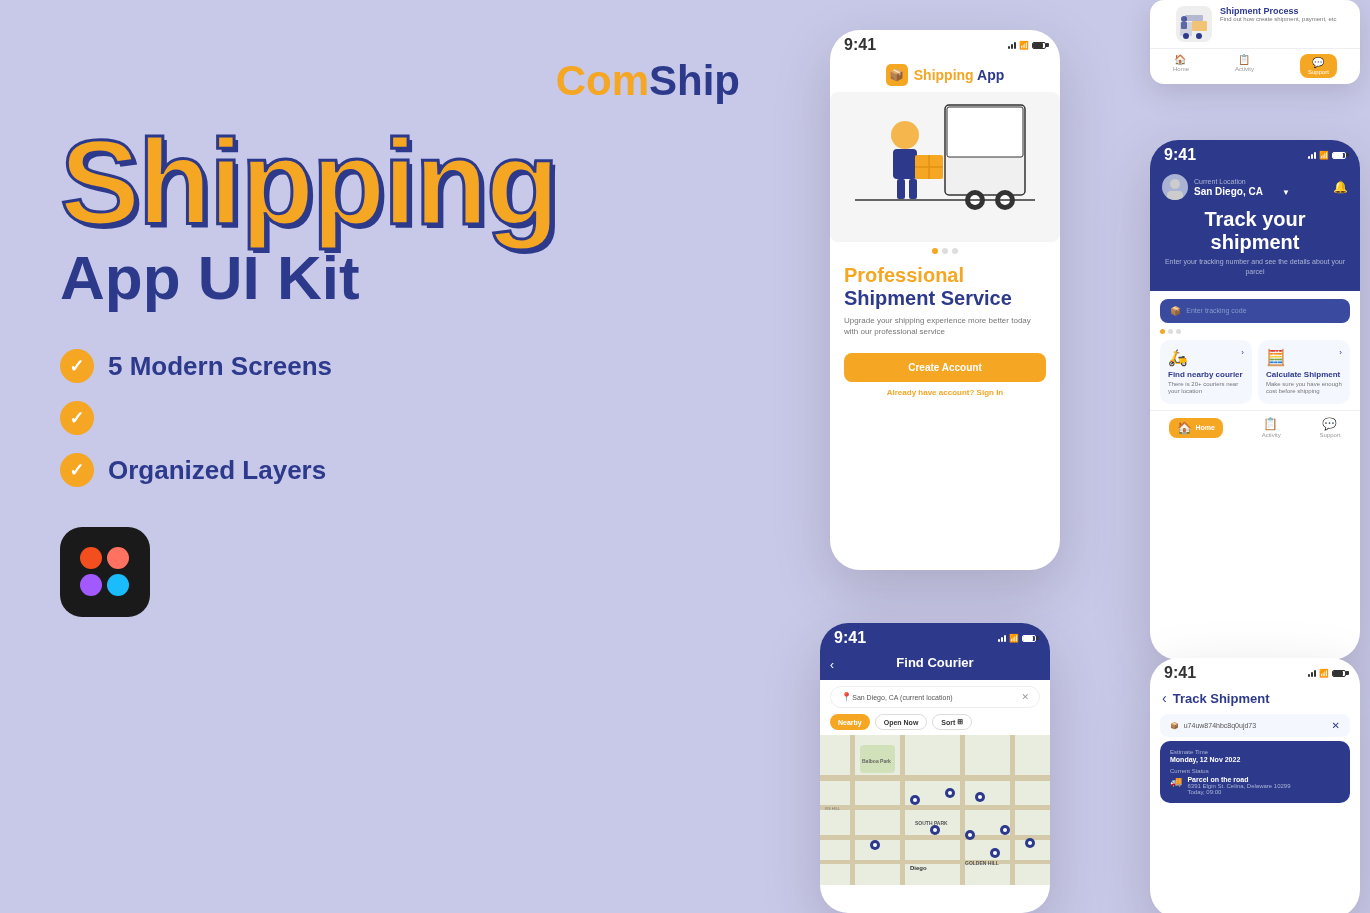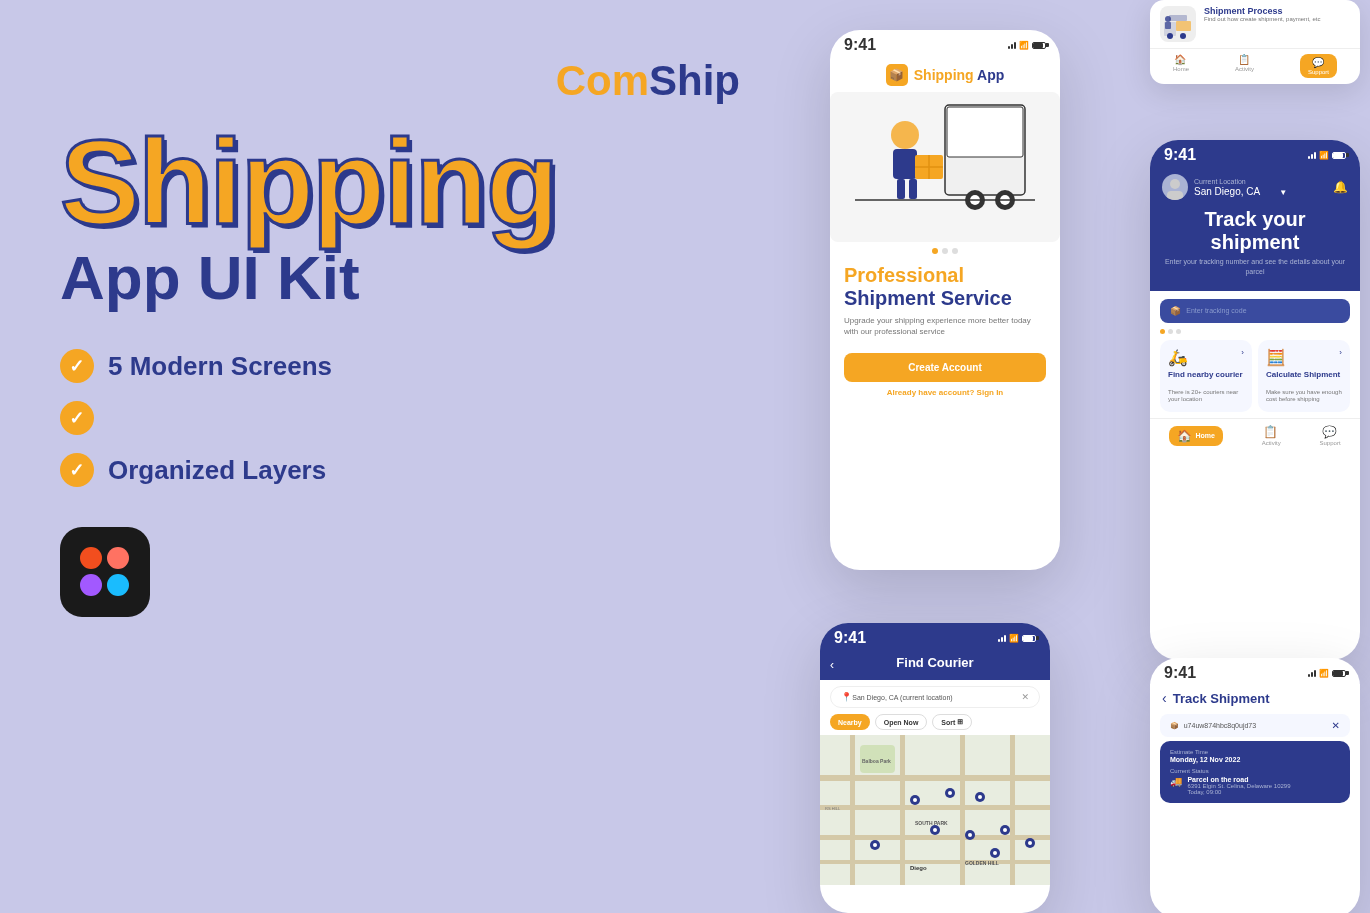--- a/index.html
+++ b/index.html
@@ -252,21 +252,21 @@
     }
     .sign-in-text span { color: #f5a623; font-weight: 700; }
 
     
     .track-header {
       background: #2d3a8c;
       padding: 8px 12px 14px;
       color: white;
     }
     .track-loc-label { font-size: 7px; color: #aab3d4; margin-bottom: 1px; }
-    .track-loc-value { font-size: 10px; font-weight: 400; display: flex; align-items: flex-end; gap: 19px; }
+    .track-loc-value { font-size: 10px; font-weight: 700; display: flex; align-items: flex-end; gap: 19px; }
     .track-bell { margin-left: auto; font-size: 12px; }
     .track-loc-row { display: flex; align-items: center; justify-content: space-between; margin-bottom: 8px; }
     .track-avatar { width: 26px; height: 26px; border-radius: 50%; background: #aab3d4; overflow: hidden; }
     .track-main-title { font-size: 20px; font-weight: 800; text-align: center; margin-bottom: 3px; }
     .track-main-desc { font-size: 7px; color: #aab3d4; text-align: center; line-height: 1.4; }
 
     .track-input-area {
       background: #3a4b9f;
       margin: 8px 10px 0;
       border-radius: 8px;
@@ -299,21 +299,21 @@
       gap: 6px;
       padding: 0 10px 6px;
     }
     .qa-card {
       background: #f5f7ff;
       border-radius: 10px;
       padding: 8px;
     }
     .qa-icon { font-size: 16px; margin-bottom: 3px; }
     .qa-arrow { font-size: 8px; color: #2d3a8c; float: right; }
-    .qa-title { font-size: 8px; font-weight: 700; color: #2d3a8c; margin-bottom: 10px; }
+    .qa-title { font-size: 8px; font-weight: 700; color: #2d3a8c; margin-bottom: 2px; }
     .qa-desc { font-size: 6px; color: #777; line-height: 1.3; }
 
     .bottom-nav {
       display: flex;
       justify-content: space-around;
       align-items: center;
       padding: 6px 0 4px;
       border-top: 1px solid #eee;
       margin-top: auto;
     }
@@ -424,21 +424,21 @@
       position: absolute;
       right: 10px;
       top: 5px;
       width: 210px;
       background: white;
       border-radius: 14px;
       overflow: hidden;
       box-shadow: 0 8px 30px rgba(0,0,0,0.12);
       padding-bottom: 4px;
     }
-    .shipment-card-inner { padding: 6px 10px; display: flex; gap: 8px; align-items: flex-start; }
+    .shipment-card-inner { padding: 6px 10px; display: flex; gap: 8px; align-items: flex-start; margin-left: 16px; }
     .shipment-thumbnail { width: 36px; height: 36px; background: #eee; border-radius: 8px; flex-shrink: 0; display: flex; align-items: center; justify-content: center; font-size: 18px; }
     .shipment-text-block .ship-title { font-size: 9px; font-weight: 700; color: #2d3a8c; }
     .shipment-text-block .ship-desc { font-size: 6px; color: #777; line-height: 1.3; }
     .shipment-card-nav { display: flex; justify-content: space-around; border-top: 1px solid #eee; padding: 5px 0 2px; }
     .sc-nav-item { display: flex; flex-direction: column; align-items: center; gap: 1px; font-size: 6px; color: #999; }
     .sc-nav-active { background: #f5a623; color: white; border-radius: 8px; padding: 3px 8px; }
 
   </style>
 </head>
 <body>

